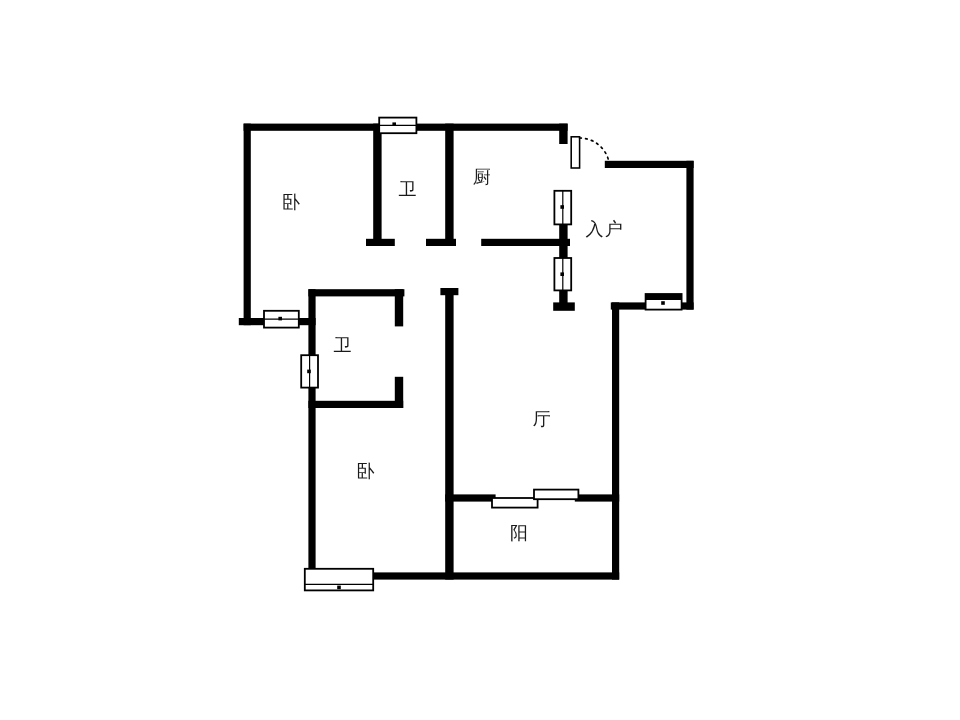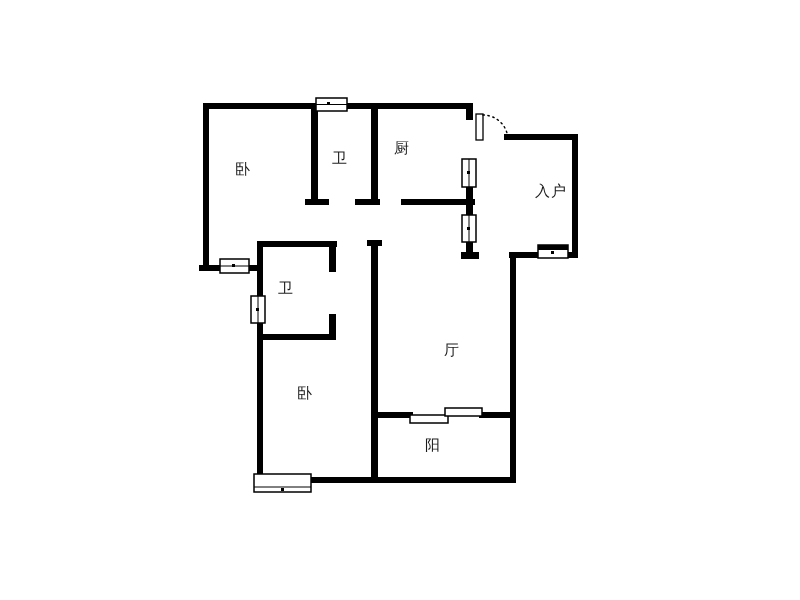--- a/index.html
+++ b/index.html
@@ -18,21 +18,21 @@
     line-height:1;
     color:#1a1a1a;
     letter-spacing:1px;
     white-space:nowrap;
     font-family:"DejaVu Sans",sans-serif;
     user-select:none;
   }
   .lbl-bedroom-top   {left:243px;top:169px;}
   .lbl-bathroom-top  {left:340px;top:158px;}
   .lbl-kitchen       {left:402px;top:148px;}
-  .lbl-entry         {left:551px;top:191px;}
+  .lbl-entry         {left:504px;top:191px;}
   .lbl-bathroom-mid  {left:286px;top:288px;}
   .lbl-bedroom-bottom{left:305px;top:393px;}
   .lbl-living        {left:452px;top:350px;}
   .lbl-balcony       {left:433px;top:445px;}
 </style>
 </head>
 <body>
 
 <div id="canvas">
 

